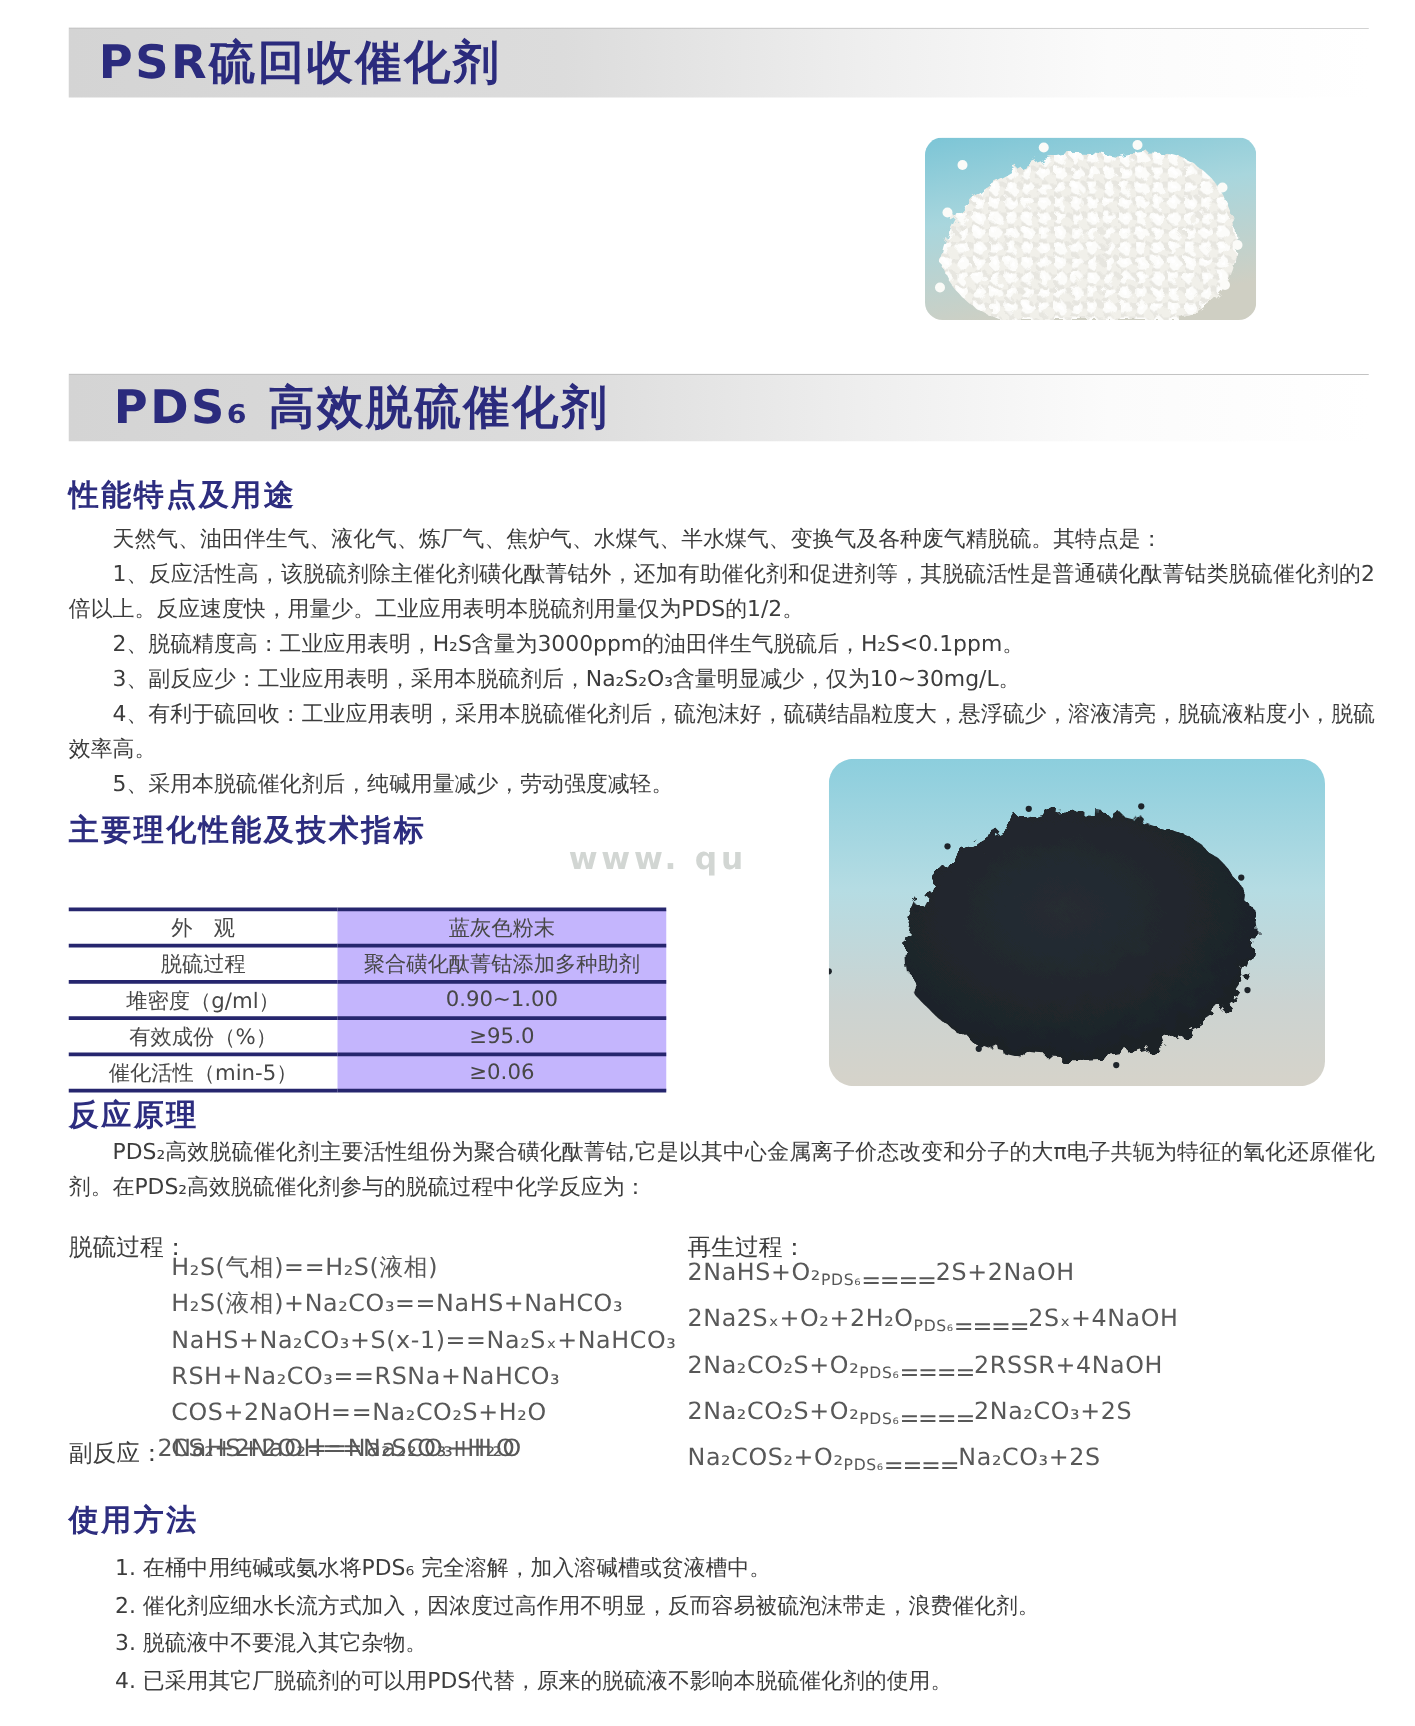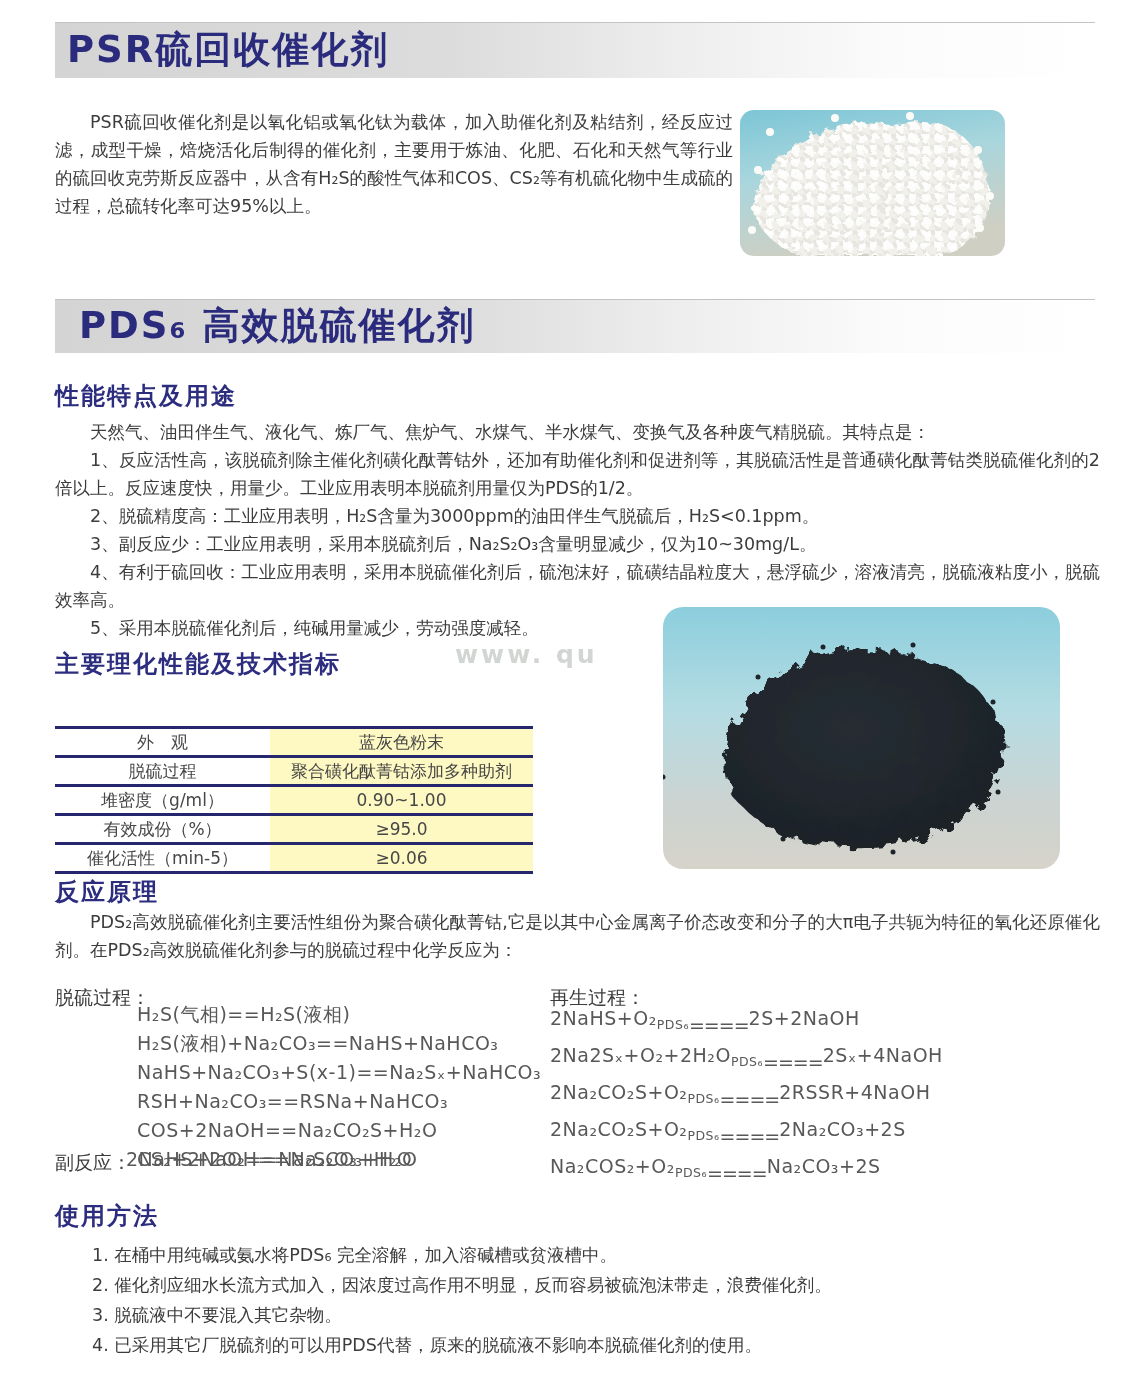--- a/index.html
+++ b/index.html
@@ -5,21 +5,21 @@
   html,body{margin:0;padding:0;background:#fff;}
   *{box-sizing:border-box;}
   body{font-family:"DejaVu Sans","Liberation Sans",sans-serif;color:#3a3a3a;}
   .page{position:relative;width:1132px;height:1381px;background:#ffffff;margin:0 auto;overflow:hidden;}
 
   
   .banner{position:absolute;left:55px;width:1040px;height:56px;
     background:linear-gradient(90deg,#d4d4d4 0%,#dcdcdc 38%,#efefef 62%,#fbfbfb 80%,#ffffff 100%);
     display:flex;align-items:center;padding-left:12px;
     box-shadow:inset 0 1px 0 #c3c3c3;}
-  .banner h1{margin:0;font-size:37px;font-weight:bold;color:#2b2b7d;letter-spacing:2px;}
+  .banner h1{margin:12px;font-size:37px;font-weight:bold;color:#2b2b7d;letter-spacing:2px;}
   #banner-psr{top:22px;}
   #banner-pds{top:299px;height:54px;padding-left:24px;}
 
   
   .sec-head{position:absolute;left:55px;margin:0;font-size:24px;font-weight:bold;color:#2d2d7f;letter-spacing:2px;}
 
   
   .body-text{position:absolute;font-size:17.5px;line-height:28px;color:#3c3c3c;text-align:justify;}
   .body-text p{margin:0;text-indent:2em;}
 
@@ -28,52 +28,49 @@
   #photo-granules{left:740px;top:110px;width:265px;height:146px;}
   #photo-powder{left:663px;top:607px;width:397px;height:262px;border-radius:20px;}
   .photo svg{display:block;}
 
   
   .spec-table{position:absolute;left:55px;top:686px;width:478px;border-collapse:collapse;margin-top:40px;}
   .spec-table td{height:29px;font-size:17px;color:#474747;text-align:center;
     border-top:3px solid #26266e;padding:0 4px;}
   .spec-table tr:last-child td{border-bottom:3px solid #26266e;}
   .spec-table td.lbl{width:215px;background:#ffffff;}
-  .spec-table td.val{width:263px;background:#fef9c3;}
+  .spec-table td.val{width:263px;background:#c4b5fd;}
 
   
   .eq-label{position:absolute;font-size:19px;color:#3d3d3d;}
   .eq-col{position:absolute;font-size:19px;color:#585858;letter-spacing:0.5px;}
   .eq-col .eq-line{height:29px;line-height:29px;white-space:nowrap;}
   .eq-col.regen .eq-line{height:37px;line-height:37px;}
   .cat{display:inline-flex;flex-direction:row;align-items:center;vertical-align:-4px;line-height:1;}
   .cat i{font-style:normal;font-size:12.5px;line-height:11px;color:#585858;}
   .cat b{font-weight:normal;font-size:19px;line-height:14px;letter-spacing:-1px;}
 
   
   .usage-list{position:absolute;left:92px;top:1240px;width:1000px;font-size:17.5px;line-height:30px;color:#3c3c3c;}
   .usage-list div{white-space:normal;}
 
   
   .wm{position:absolute;font-size:25px;font-weight:bold;letter-spacing:3px;}
-  #wm-left{left:455px;top:640px;color:rgba(205,210,206,0.9);}
+  #wm-left{left:455px;top:672px;color:rgba(205,210,206,0.9);}
   #wm-right{left:672px;top:664px;color:rgba(255,255,255,0.95);}
 </style>
 </head>
 <body>
 
 <div class="page">
 
   <div class="banner" id="banner-psr">
     <h1>PSR硫回收催化剂</h1>
   </div>
 
-  <div class="body-text" style="left:55px;top:108px;width:678px;">
-    <p>PSR硫回收催化剂是以氧化铝或氧化钛为载体，加入助催化剂及粘结剂，经反应过滤，成型干燥，焙烧活化后制得的催化剂，主要用于炼油、化肥、石化和天然气等行业的硫回收克劳斯反应器中，从含有H₂S的酸性气体和COS、CS₂等有机硫化物中生成硫的过程，总硫转化率可达95%以上。</p>
-  </div>
 
   <div class="photo" id="photo-granules">
     <svg width="265" height="146" viewBox="0 0 265 146" xmlns="http://www.w3.org/2000/svg">
       <defs>
         <linearGradient id="tealbg" x1="0" y1="0" x2="0.3" y2="1">
           <stop offset="0" stop-color="#7cc5d6"></stop>
           <stop offset="0.45" stop-color="#a8d6dd"></stop>
           <stop offset="1" stop-color="#cfcfc3"></stop>
         </linearGradient>
         <pattern id="balls" width="13" height="12" patternUnits="userSpaceOnUse">

